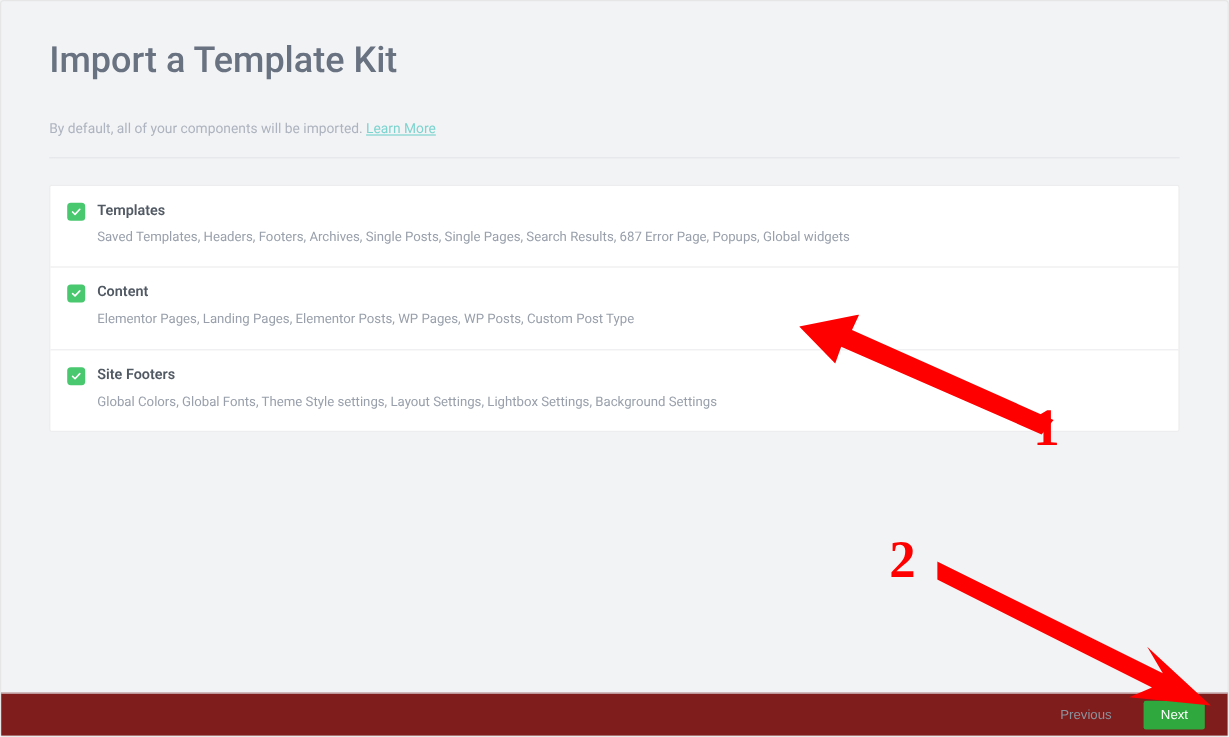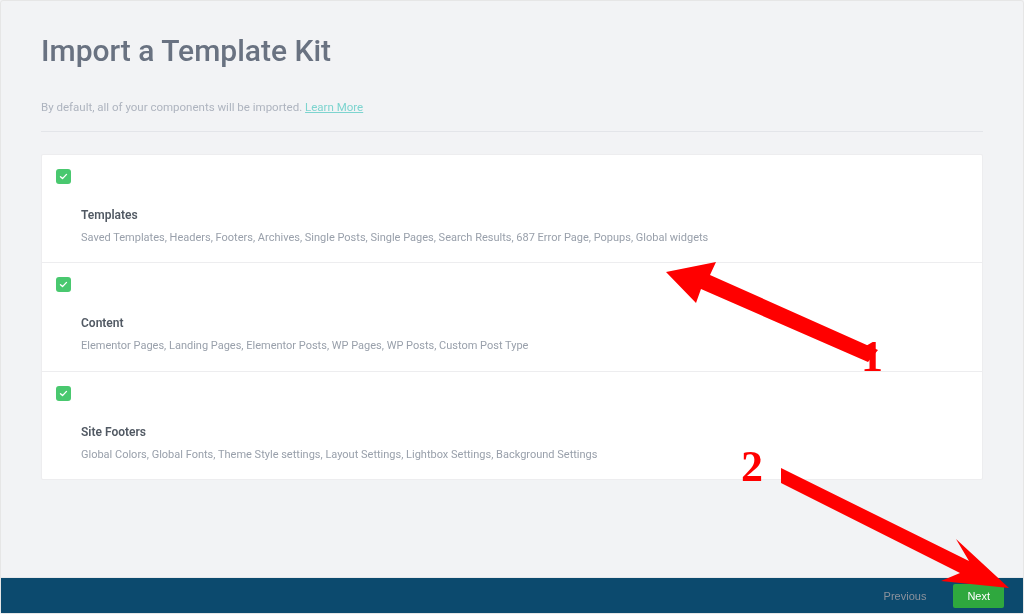--- a/index.html
+++ b/index.html
@@ -9,23 +9,23 @@
     .page-title { font-size:30px; font-weight:500; color:#697281; margin-bottom:12px; }
     .page-desc { font-size:11.5px; color:#aeb4bf; line-height:1.6; padding-bottom:14px; }
     .page-desc a { color:#7dd4cf; text-decoration:underline; }
     .divider { border:none; border-top:1px solid #e3e5e9; }
     .options-card { margin-top:22px; background:#fff; border:1px solid #ededef; border-radius:2px; }
     .option-row { padding:13px 14px 16px 14px; border-bottom:1px solid #ededef; display:flex; align-items:flex-start; }
     .option-row:last-child { border-bottom:none; }
     .checkbox { width:15px; height:15px; border-radius:3px; background:#49c86f; display:inline-flex; align-items:center; justify-content:center; flex-shrink:0; margin-top:1px; }
     .checkbox svg { width:9px; height:9px; }
     .option-text { margin-left:10px; }
-    .option-title { font-size:12px; font-weight:600; color:#515963; margin-bottom:8px;margin-top:40px; }
+    .option-title { font-size:12px; font-weight:600; color:#515963; margin-bottom:8px; }
     .option-desc { font-size:11px; color:#99a0ab; line-height:1.5; }
-    .footer { position:absolute; bottom:0; left:0; right:0; border-top:1px solid #e6e8eb; display:flex; justify-content:flex-end; align-items:center; padding:0 19px; height:36px; background:#0c4a6e; }
+    .footer { position:absolute; bottom:0; left:0; right:0; border-top:1px solid #e6e8eb; display:flex; justify-content:flex-end; align-items:center; padding:0 19px; height:36px; background:#7f1d1d; }
     .btn-prev { font-size:11px; color:#8c929c; background:transparent; border:none; padding:6px 12px; cursor:pointer; }
     .btn-next { font-size:11px; color:#fff; background:#2fa83e; border:none; border-radius:2px; padding:6px 14px; margin-left:15px; font-weight:500; cursor:pointer; }
     .annot { position:absolute; z-index:50; pointer-events:none; }
     .label1 { left:860px; top:330px; font-family:"Times New Roman",serif; font-size:44px; font-weight:900; color:#ff0000; }
     .label2 { left:740px; top:440px; font-family:"Times New Roman",serif; font-size:44px; font-weight:900; color:#ff0000; }
     .arrow1-svg { position:absolute; left:665px; top:261px; width:230px; height:110px; pointer-events:none; }
     .arrow2-svg { position:absolute; left:780px; top:460px; width:230px; height:130px; pointer-events:none; }
   </style>
 </head>
 <body>

